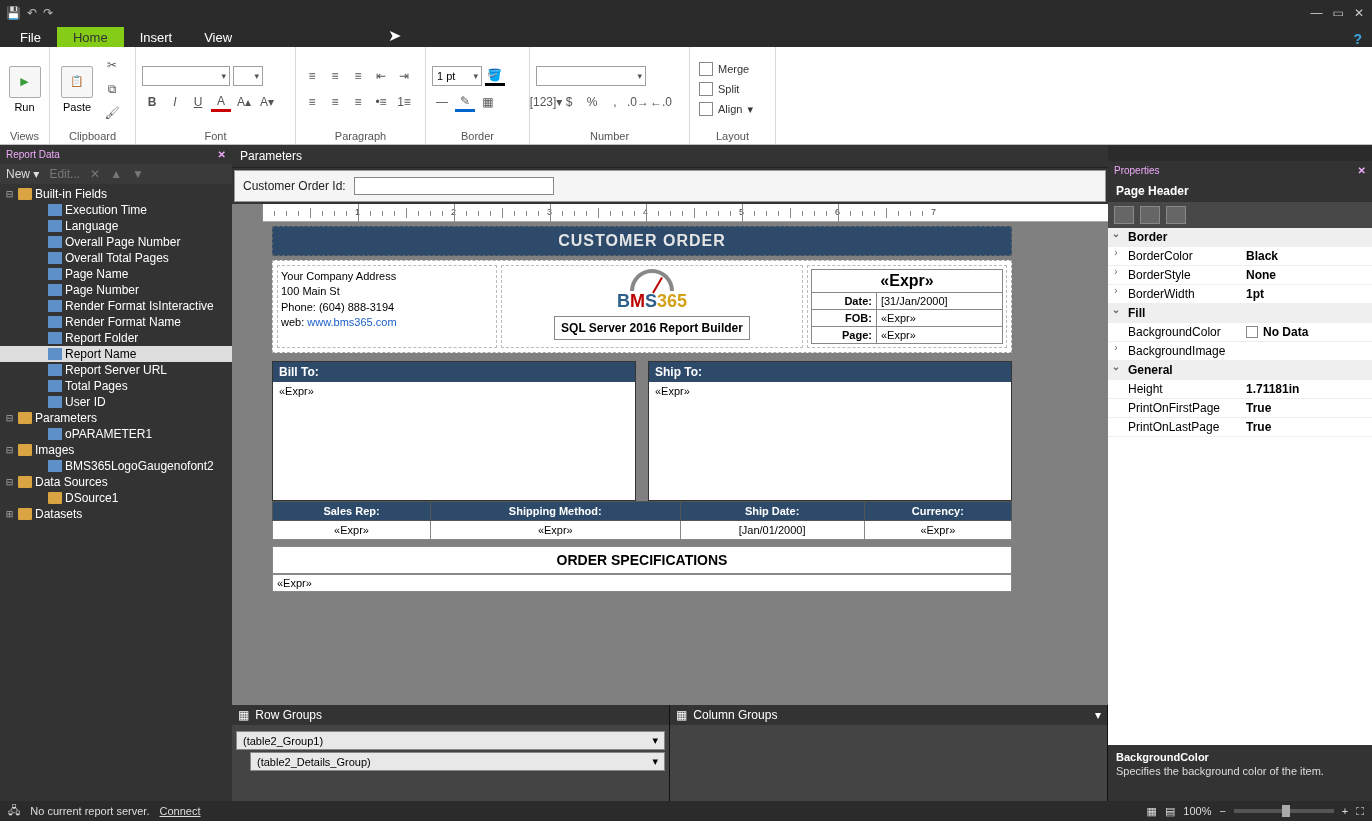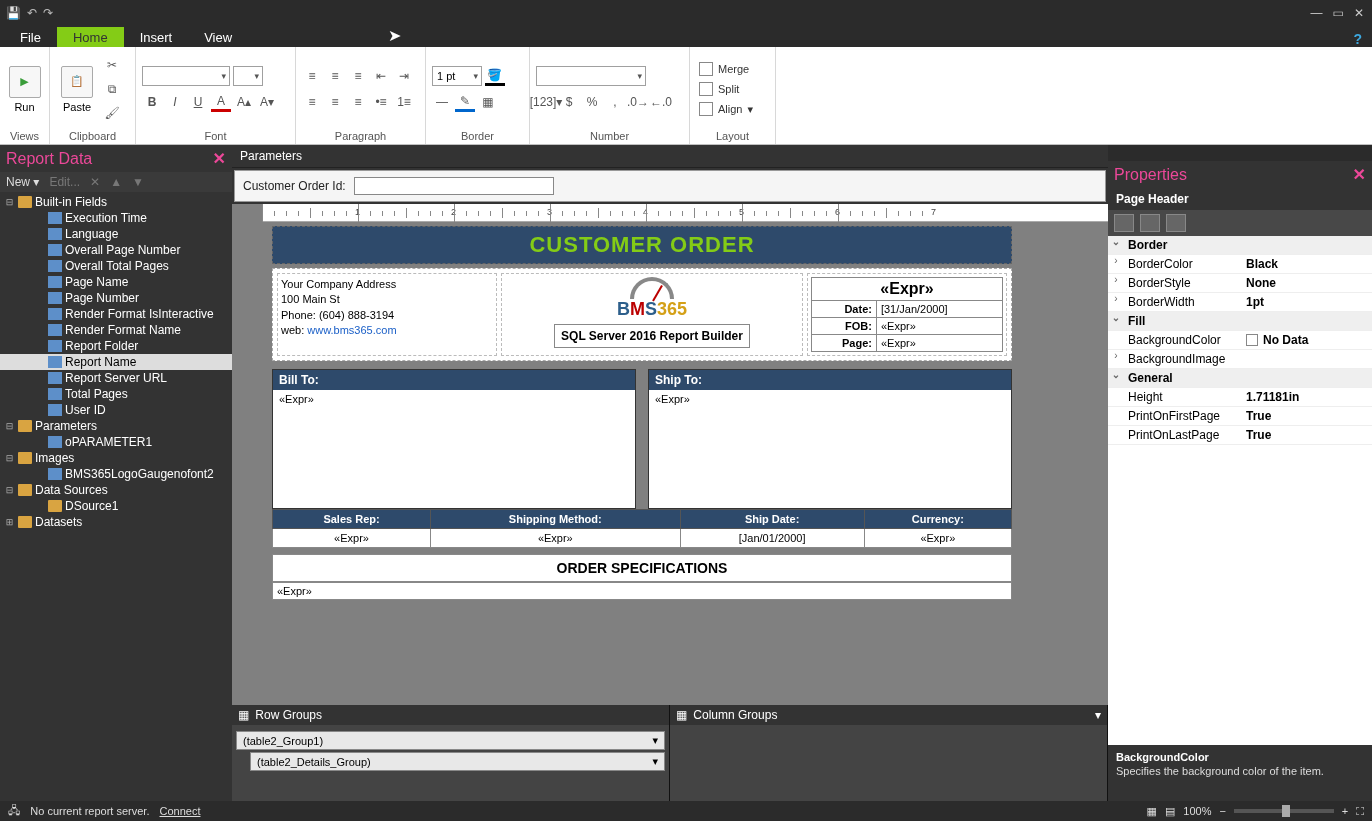--- a/index.html
+++ b/index.html
@@ -31,21 +31,21 @@
 .row { display:flex; gap:3px; align-items:center; }
 .combo { height: 20px; border:1px solid #a0a0a0; background:#fff; font-size:11px; padding:0 18px 0 4px; display:inline-flex; align-items:center; position:relative; min-width:60px; }
 .combo::after { content:"▾"; position:absolute; right:3px; font-size:9px; color:#555; }
 .small { min-width: 30px; }
 .layoutbtn { height: 18px; display:flex; align-items:center; gap:5px; font-size:11px; color:#333; cursor:pointer; padding:0 3px; }
 .layoutbtn .ic { width:14px; height:14px; border:1px solid #888; }
 
 
 .mainrow { display:flex; height: calc(821px - 25px - 22px - 98px - 20px); }
 .leftpanel { width: 232px; background:#333; display:flex; flex-direction:column; }
-.panelhdr { background:#333; color:#ec4899; font-size:16px; padding:4px 6px; display:flex; align-items:center; justify-content:space-between; }
+.panelhdr { background:#333; color:#f0abfc; font-size:10px; padding:4px 6px; display:flex; align-items:center; justify-content:space-between; }
 .panelhdr .x { cursor:pointer; font-weight:bold; }
 .toolbar { background:#3a3a3a; padding:3px 6px; display:flex; gap:10px; align-items:center; font-size:12px; color:#ddd; }
 .toolbar .dis { color:#777; }
 .tree { flex:1; background:#333; color:#fff; font-size:12px; overflow:auto; padding:2px 0; }
 .tnode { display:flex; align-items:center; gap:3px; padding:1px 4px; white-space:nowrap; cursor:pointer; }
 .tnode.sel { background:#ddd; color:#000; }
 .tnode .tw { width:11px; display:inline-block; text-align:center; font-size:9px; color:#aaa; }
 .tnode .fic { width:14px; height:12px; display:inline-block; }
 .ind2 { padding-left: 34px; }
 .folder { background:#d9a441; border-radius:1px; }
@@ -58,21 +58,21 @@
 .parambar input { width:200px; height:18px; border:1px solid #888; }
 
 .designsurf { flex:1; position:relative; background:#808080; overflow:hidden; }
 .ruler { height:18px; background:#fff; border-bottom:1px solid #aaa; margin-left:30px; position:relative; font-size:9px; color:#444; }
 .ruler .tick { position:absolute; top:0; height:18px; border-left:1px solid #888; }
 .ruler .num { position:absolute; top:3px; }
 .leftstrip { position:absolute; left:0; top:18px; bottom:0; width:30px; background:#808080; }
 .canvas { position:absolute; left:30px; right:0; top:18px; bottom:0; background:#808080; overflow:auto; }
 .page { width: 740px; margin: 4px 0 0 10px; background:#808080; }
 
-.rpt-header { background:#2e4a6b; color:#84cc16; text-align:center; font-size:22px; font-weight:bold; padding:5px 0; letter-spacing:1px; border:1px dashed #666; }
+.rpt-header { background:#2e4a6b; color:#e5e5e5; text-align:center; font-size:16px; font-weight:bold; padding:5px 0; letter-spacing:1px; border:1px dashed #666; }
 .rpt-band { background:#fff; border:1px dashed #aaa; padding:4px; display:flex; gap:4px; margin-top:4px; font-size:11px; }
 .rpt-band .cell { border:1px dashed #bbb; padding:3px; }
 .company { width: 220px; line-height:1.4; }
 .company a { color:#1a5fc7; }
 .logo { flex:1; text-align:center; }
 .logo .lname { font-size:18px; font-weight:bold; }
 .logo .lname .b { color:#2d5f8b; }
 .logo .lname .m { color:#b00; }
 .logo .lname .s { color:#d4a017; }
 .logo .sub { border:1px solid #888; padding:4px 6px; display:inline-block; margin-top:4px; font-weight:bold; font-size:12px; }

